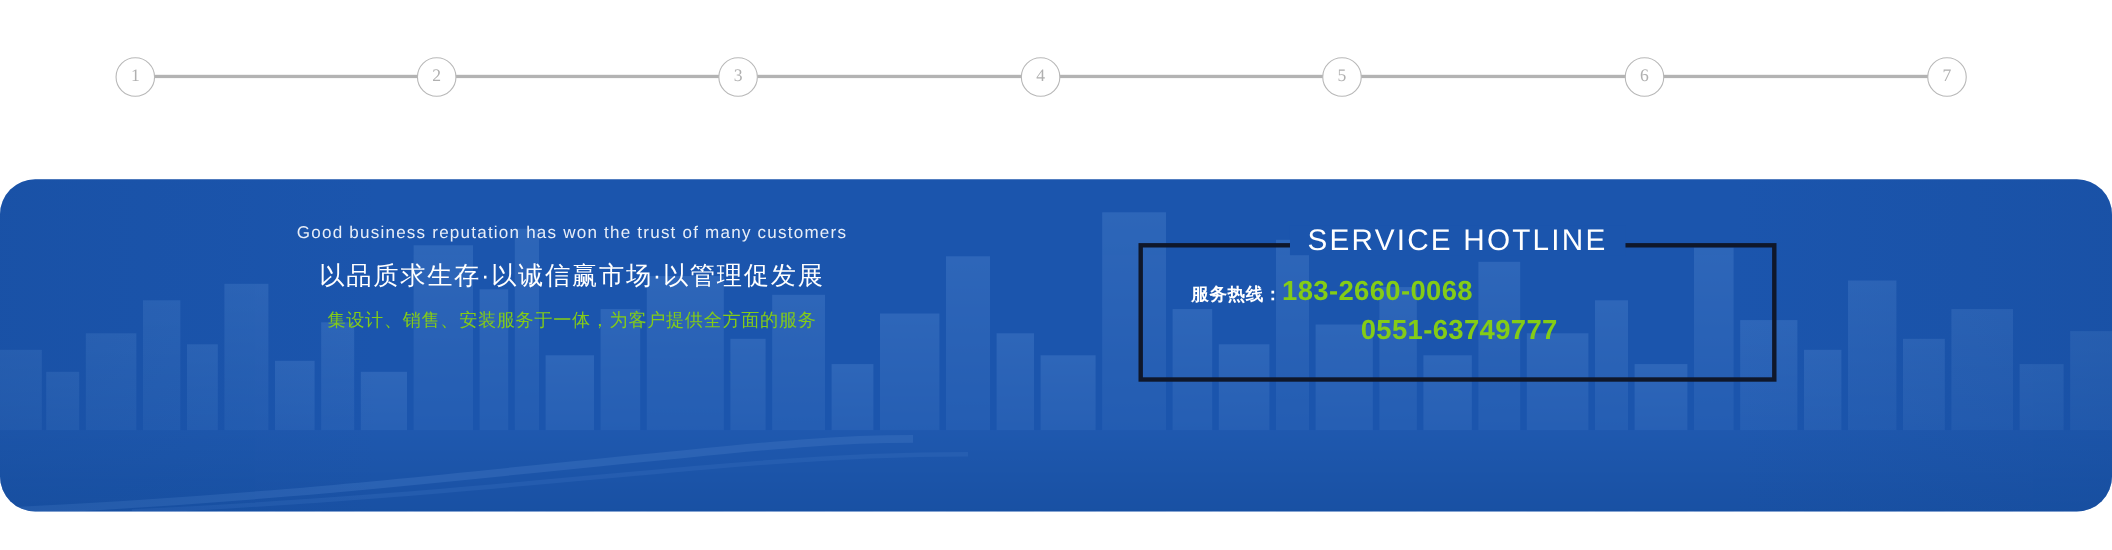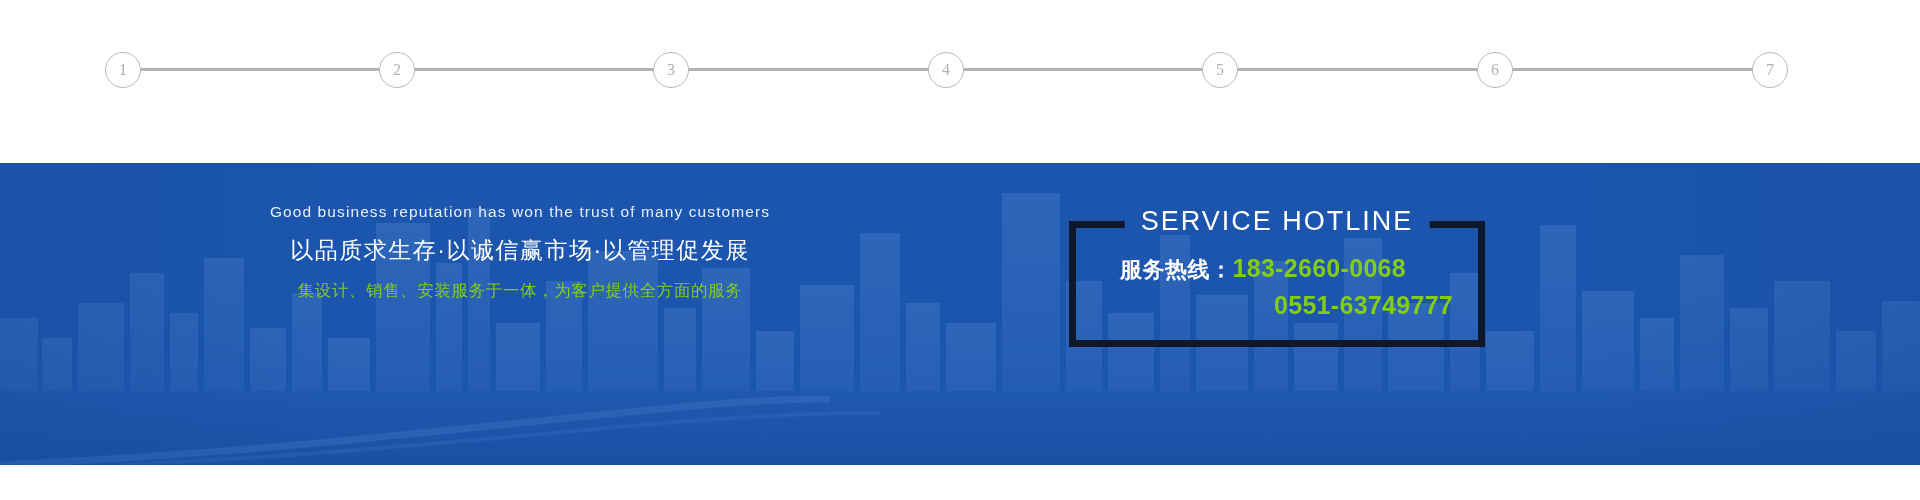--- a/index.html
+++ b/index.html
@@ -61,20 +61,21 @@
 
   
   .banner {
     position: absolute;
     left: 0;
     top: 163px;
     width: 1920px;
     height: 302px;
     background: #1b55ad;
     overflow: hidden;
+    border-radius: 32px;
   }
   .banner-skyline {
     position: absolute;
     left: 0;
     bottom: 0;
     width: 1920px;
     height: 302px;
     opacity: 0.30;
     pointer-events: none;
   }
@@ -115,25 +116,25 @@
   .slogan-sub {
     font-size: 16.5px;
     letter-spacing: 0.6px;
     color: #84cc16;
     white-space: nowrap;
   }
 
   
   .hotline {
     position: absolute;
-    left: 1069px;
+    left: 1035px;
     top: 58px;
-    width: 416px;
+    width: 580px;
     height: 126px;
-    border: 7px solid #0f172a;
+    border: 4px solid #0f172a;
     box-sizing: border-box;
   }
   .hotline-title {
     position: absolute;
     left: 50%;
     top: -20px;
     transform: translateX(-50%);
     background: #1b55ad;
     padding: 0 16px;
     font-size: 27px;
@@ -150,21 +151,21 @@
   }
   .hotline-row {
     display: flex;
     align-items: baseline;
     justify-content: flex-start;
     padding-left: 44px;
     white-space: nowrap;
   }
   .hotline-row + .hotline-row { margin-top: 6px; margin-left: 19px; }
   .hotline-label {
-    font-size: 22px;
+    font-size: 16px;
     font-weight: bold;
     color: #ffffff;
     letter-spacing: 0.5px;
   }
   .hotline-number {
     font-size: 25px;
     font-weight: bold;
     color: #84cc16;
     letter-spacing: 0.3px;
   }

